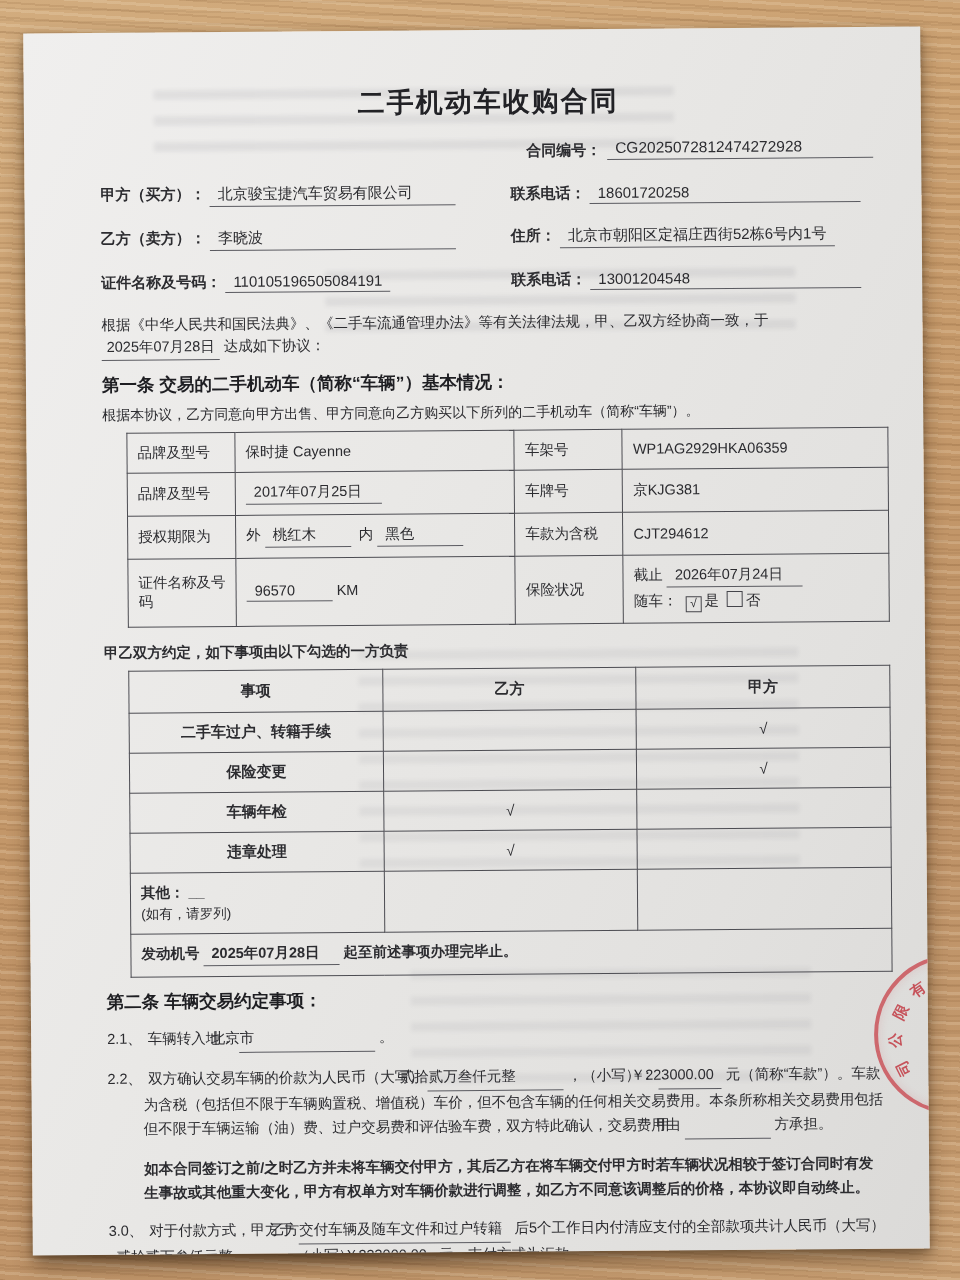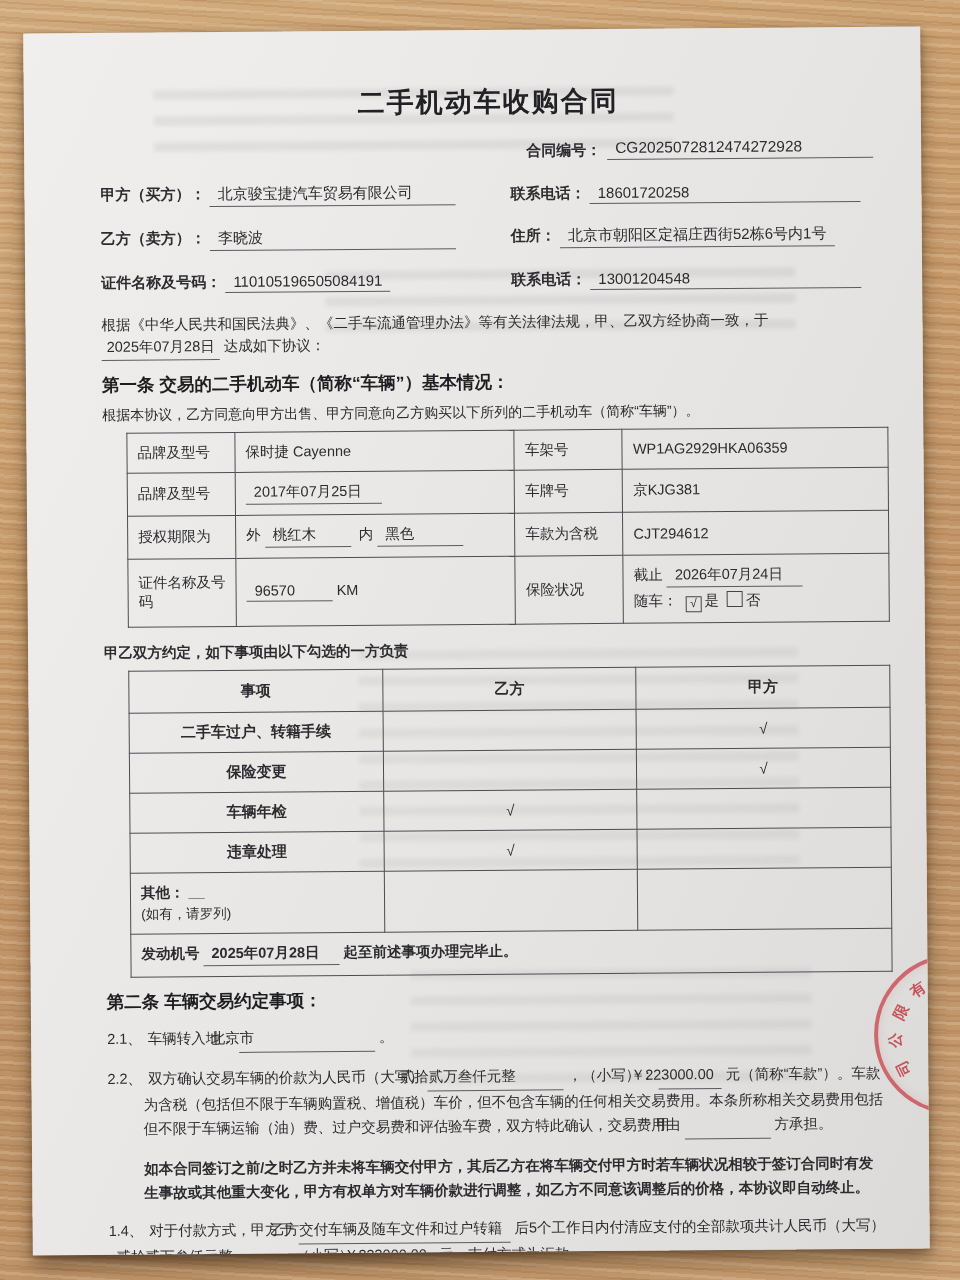--- a/index.html
+++ b/index.html
@@ -234,21 +234,21 @@
     </table>
 
     <h2 class="sec">第二条 车辆交易约定事项：</h2>
 
     <p class="clause"><span class="cnum">2.1、</span><span>车辆转入地：</span> <span class="uline u-mid">北京市</span> <span>。</span></p>
 
     <p class="clause"><span class="cnum">2.2、</span><span>双方确认交易车辆的价款为人民币（大写）</span> <span class="uline u-mid">贰拾贰万叁仟元整</span> <span>，（小写）：</span> <span class="uline">￥223000.00</span> 元（简称“车款”）。<span></span><span>车款为含税（包括但不限于车辆购置税、增值税）车价，但不包含车辆的任何相关交易费用。本条所称相关交易费用包括但不限于车辆运输（油）费、过户交易费和评估验车费，双方特此确认，交易费用由</span> <span class="uline u-small">甲</span> <span>方承担。</span></p>
 
     <p class="notice">如本合同签订之前/之时乙方并未将车辆交付甲方，其后乙方在将车辆交付甲方时若车辆状况相较于签订合同时有发生事故或其他重大变化，甲方有权单方对车辆价款进行调整，如乙方不同意该调整后的价格，本协议即自动终止。</p>
 
-    <p class="clause"><span class="cnum">1.4、</span><span>对于付款方式，甲方于</span> <span class="uline">乙方交付车辆及随车文件和过户转籍</span> <span>后5个工作日内付清应支付的全部款项共计人民币（大写）</span> <span class="uline u-mid">贰拾贰万叁仟元整</span><span>，（小写）：</span> <span class="uline">￥223000.00</span> <span>元。支付方式为汇款。</span></p>
+    <p class="clause"><span class="cnum">3.0、</span><span>对于付款方式，甲方于</span> <span class="uline">乙方交付车辆及随车文件和过户转籍</span> <span>后5个工作日内付清应支付的全部款项共计人民币（大写）</span> <span class="uline u-mid">贰拾贰万叁仟元整</span><span>，（小写）：</span> <span class="uline">￥223000.00</span> <span>元。支付方式为汇款。</span></p>
 
   </div>
 
   <div class="stamp">
 
     <span class="sc2">有</span>
     <span class="sc3">限</span>
     <span class="sc4">公</span>
     <span class="sc5">司</span>
   </div>

